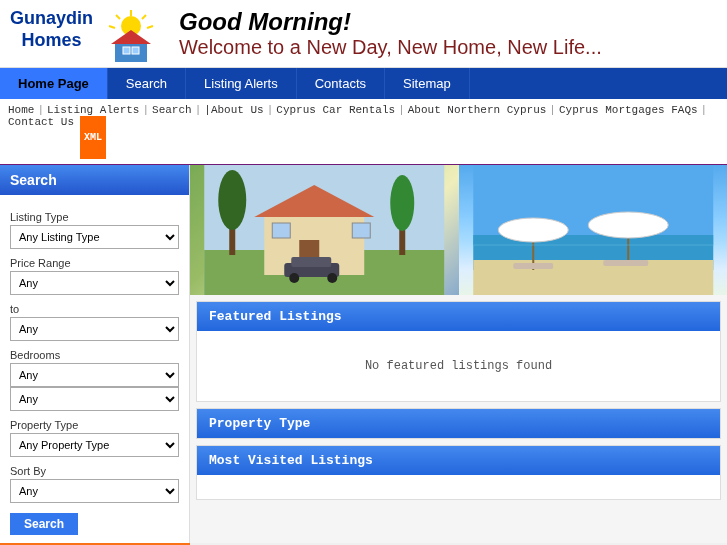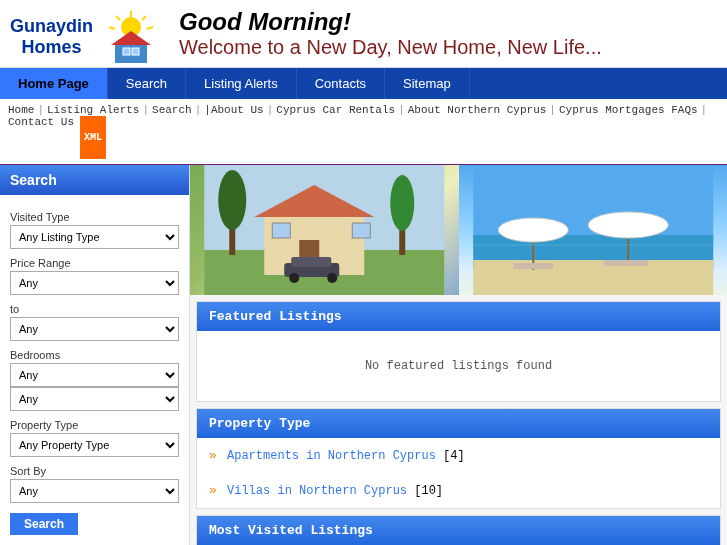--- a/index.html
+++ b/index.html
@@ -1,19 +1,19 @@
 <!DOCTYPE html>
 <html><head>
   <meta charset="utf-8">
   <style>
     * { margin: 0; padding: 0; box-sizing: border-box; }
     body { font-family: Arial, sans-serif; font-size: 12px; background: #f0f0f0; width: 727px; }
 
     
-    .header { background: #fff; display: flex; align-items: flex-end; padding: 8px 10px; border-bottom: 1px solid #ddd; }
+    .header { background: #fff; display: flex; align-items: flex-start; padding: 8px 10px; border-bottom: 1px solid #ddd; }
     .logo-icon { width: 60px; height: 50px; margin: 0 8px; position: relative; }
     .greeting { margin-left: 10px; }
     .greeting-main { font-size: 24px; font-style: italic; color: #000; font-weight: bold; }
     .greeting-sub { font-size: 20px; color: #7f1d1d; }
 
     
     .nav { background: #1144aa; display: flex; }
     .nav-item { padding: 8px 18px; color: #fff; font-size: 13px; cursor: pointer; border-right: 1px solid #2255bb; }
     .nav-item.active { background: #3377ff; color: #000000; font-weight: bold; }
 
@@ -113,21 +113,21 @@
   <span class="sep">|</span>
   <a href="#">Contact Us</a>
   <span class="xml-badge">XML</span>
 </div>
 
 <div class="main">
 
   <div class="sidebar">
     <div class="sidebar-section-title">Search</div>
     <div class="search-form">
-      <span class="form-label">Visited Type</span>
+      <span class="form-label">Listing Type</span>
       <select class="form-select">
         <option>Any Listing Type</option>
       </select>
 
       <span class="form-label">Price Range</span>
       <select class="form-select">
         <option>Any</option>
       </select>
 
       <span class="form-label">to</span>
@@ -214,32 +214,20 @@
 
     <div class="section">
       <div class="section-title">Featured Listings</div>
       <div class="section-body">
         <div class="no-listings">No featured listings found</div>
       </div>
     </div>
 
     <div class="section">
       <div class="section-title">Property Type</div>
-      <div class="property-links">
-        <div>
-          <span class="prop-arrow">»</span>
-          <a href="#" class="prop-link">Apartments in Northern Cyprus</a>
-          <span>[4]</span>
-        </div>
-        <div>
-          <span class="prop-arrow">»</span>
-          <a href="#" class="prop-link">Villas in Northern Cyprus</a>
-          <span>[10]</span>
-        </div>
-      </div>
     </div>
 
     <div class="section">
       <div class="section-title">Most Visited Listings</div>
       <div class="section-body" style="min-height:20px;"></div>
     </div>
 
   </div>
 </div>
 

